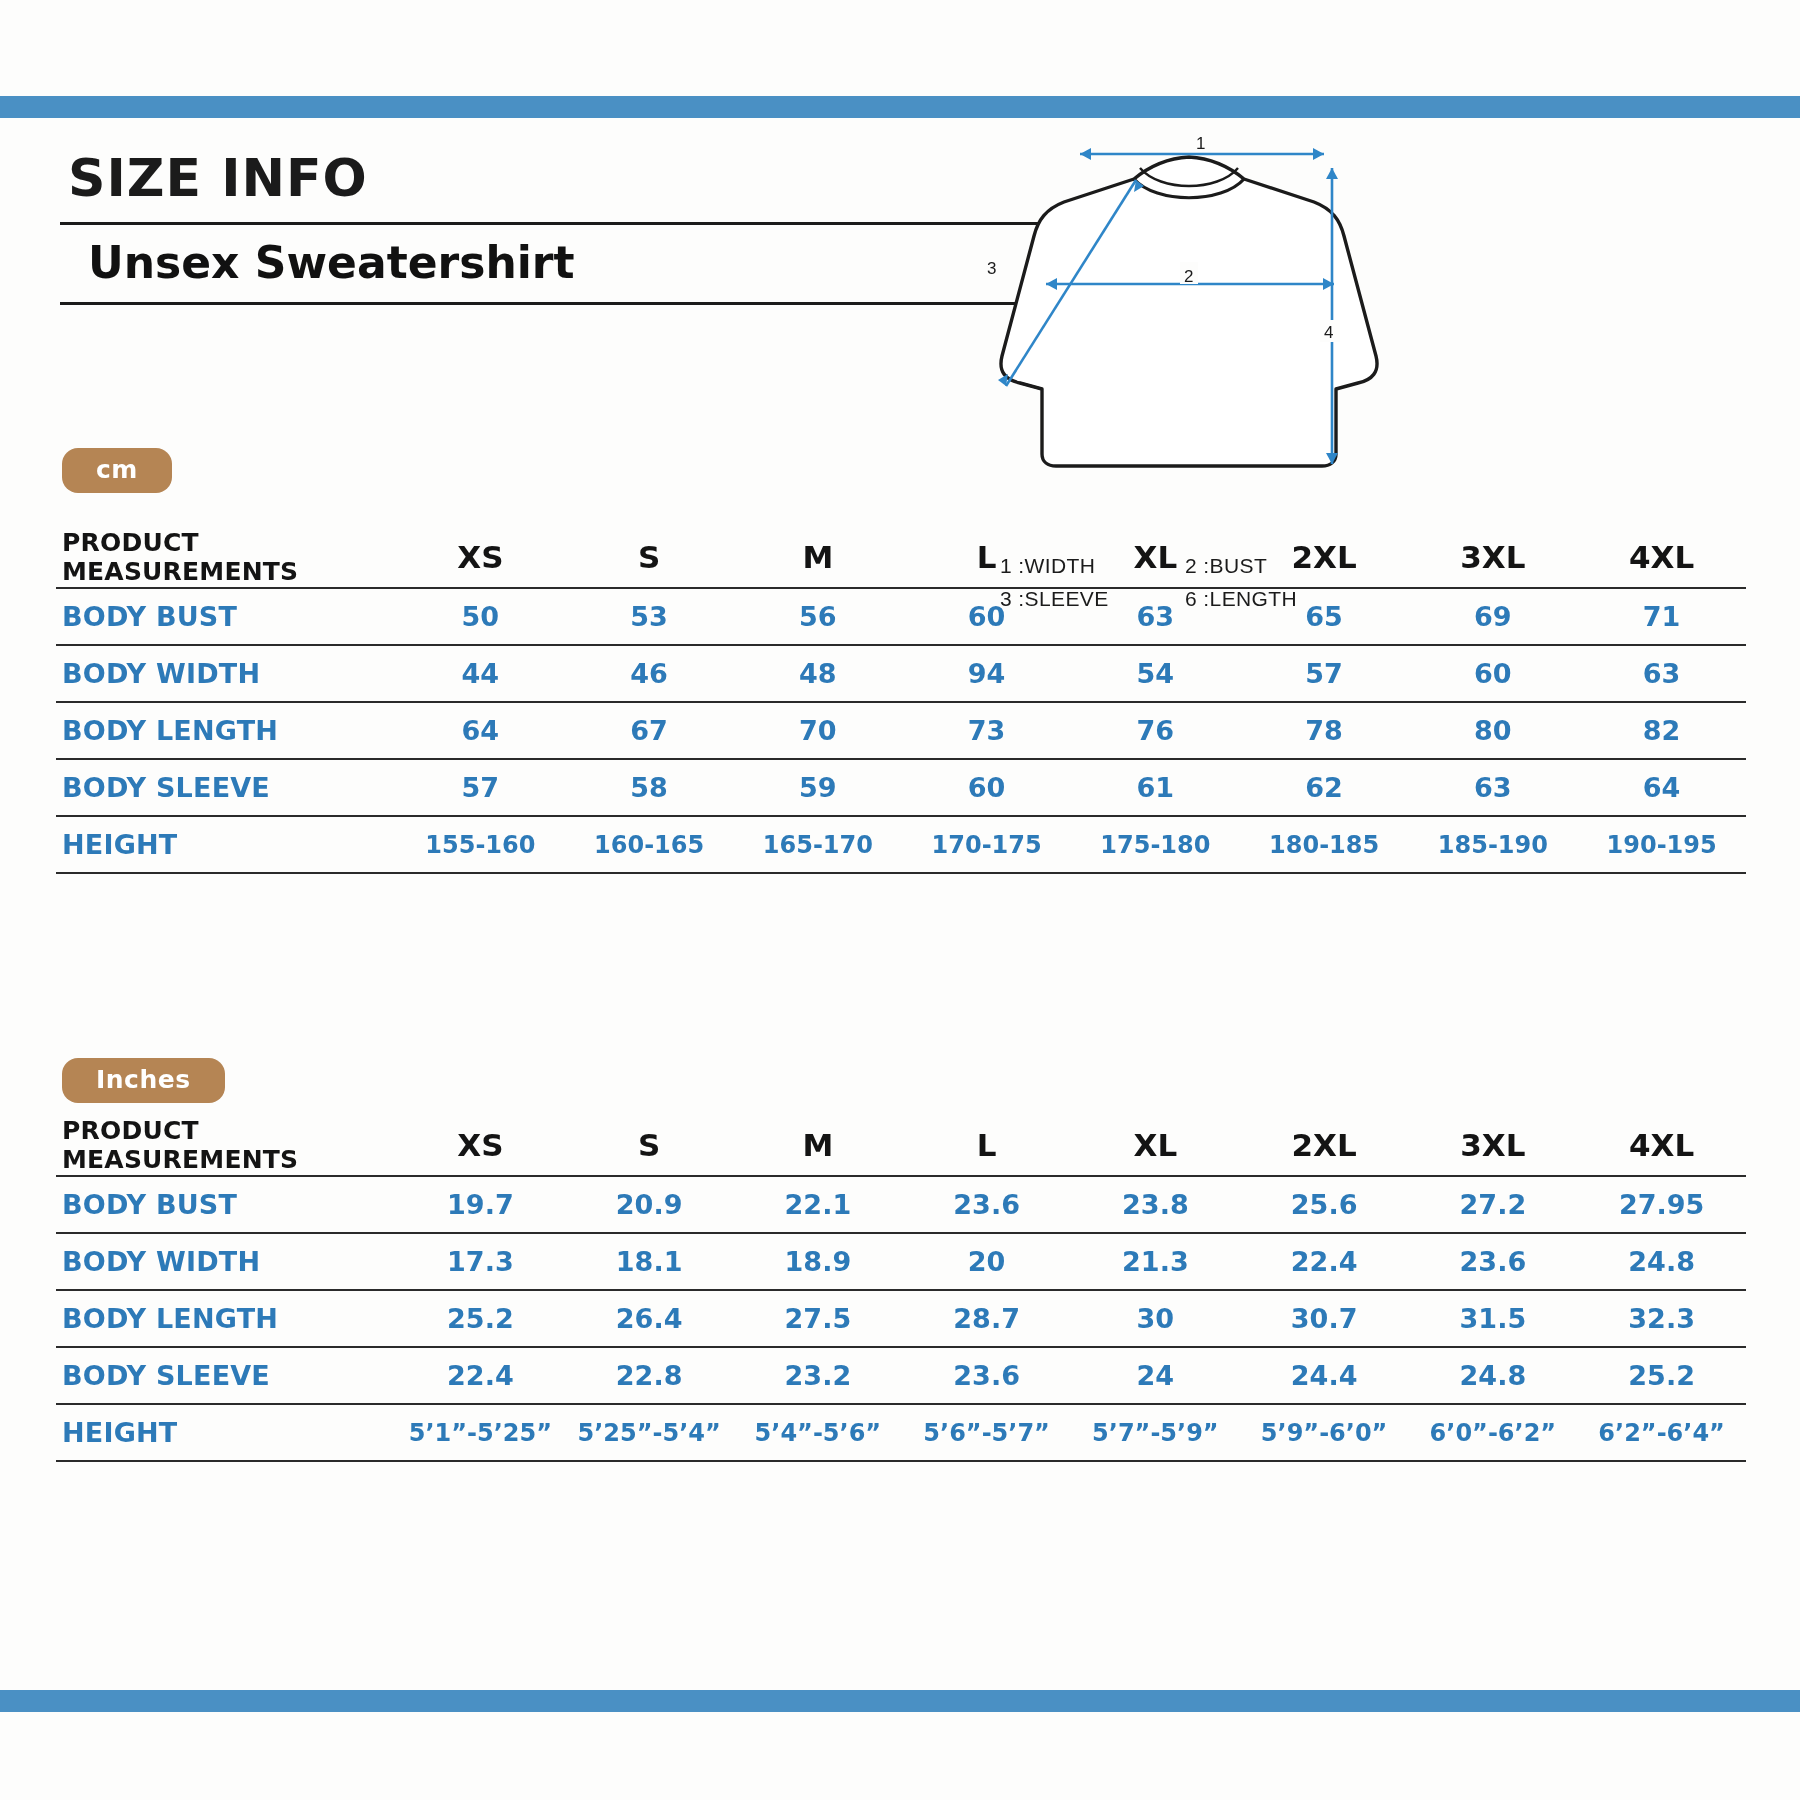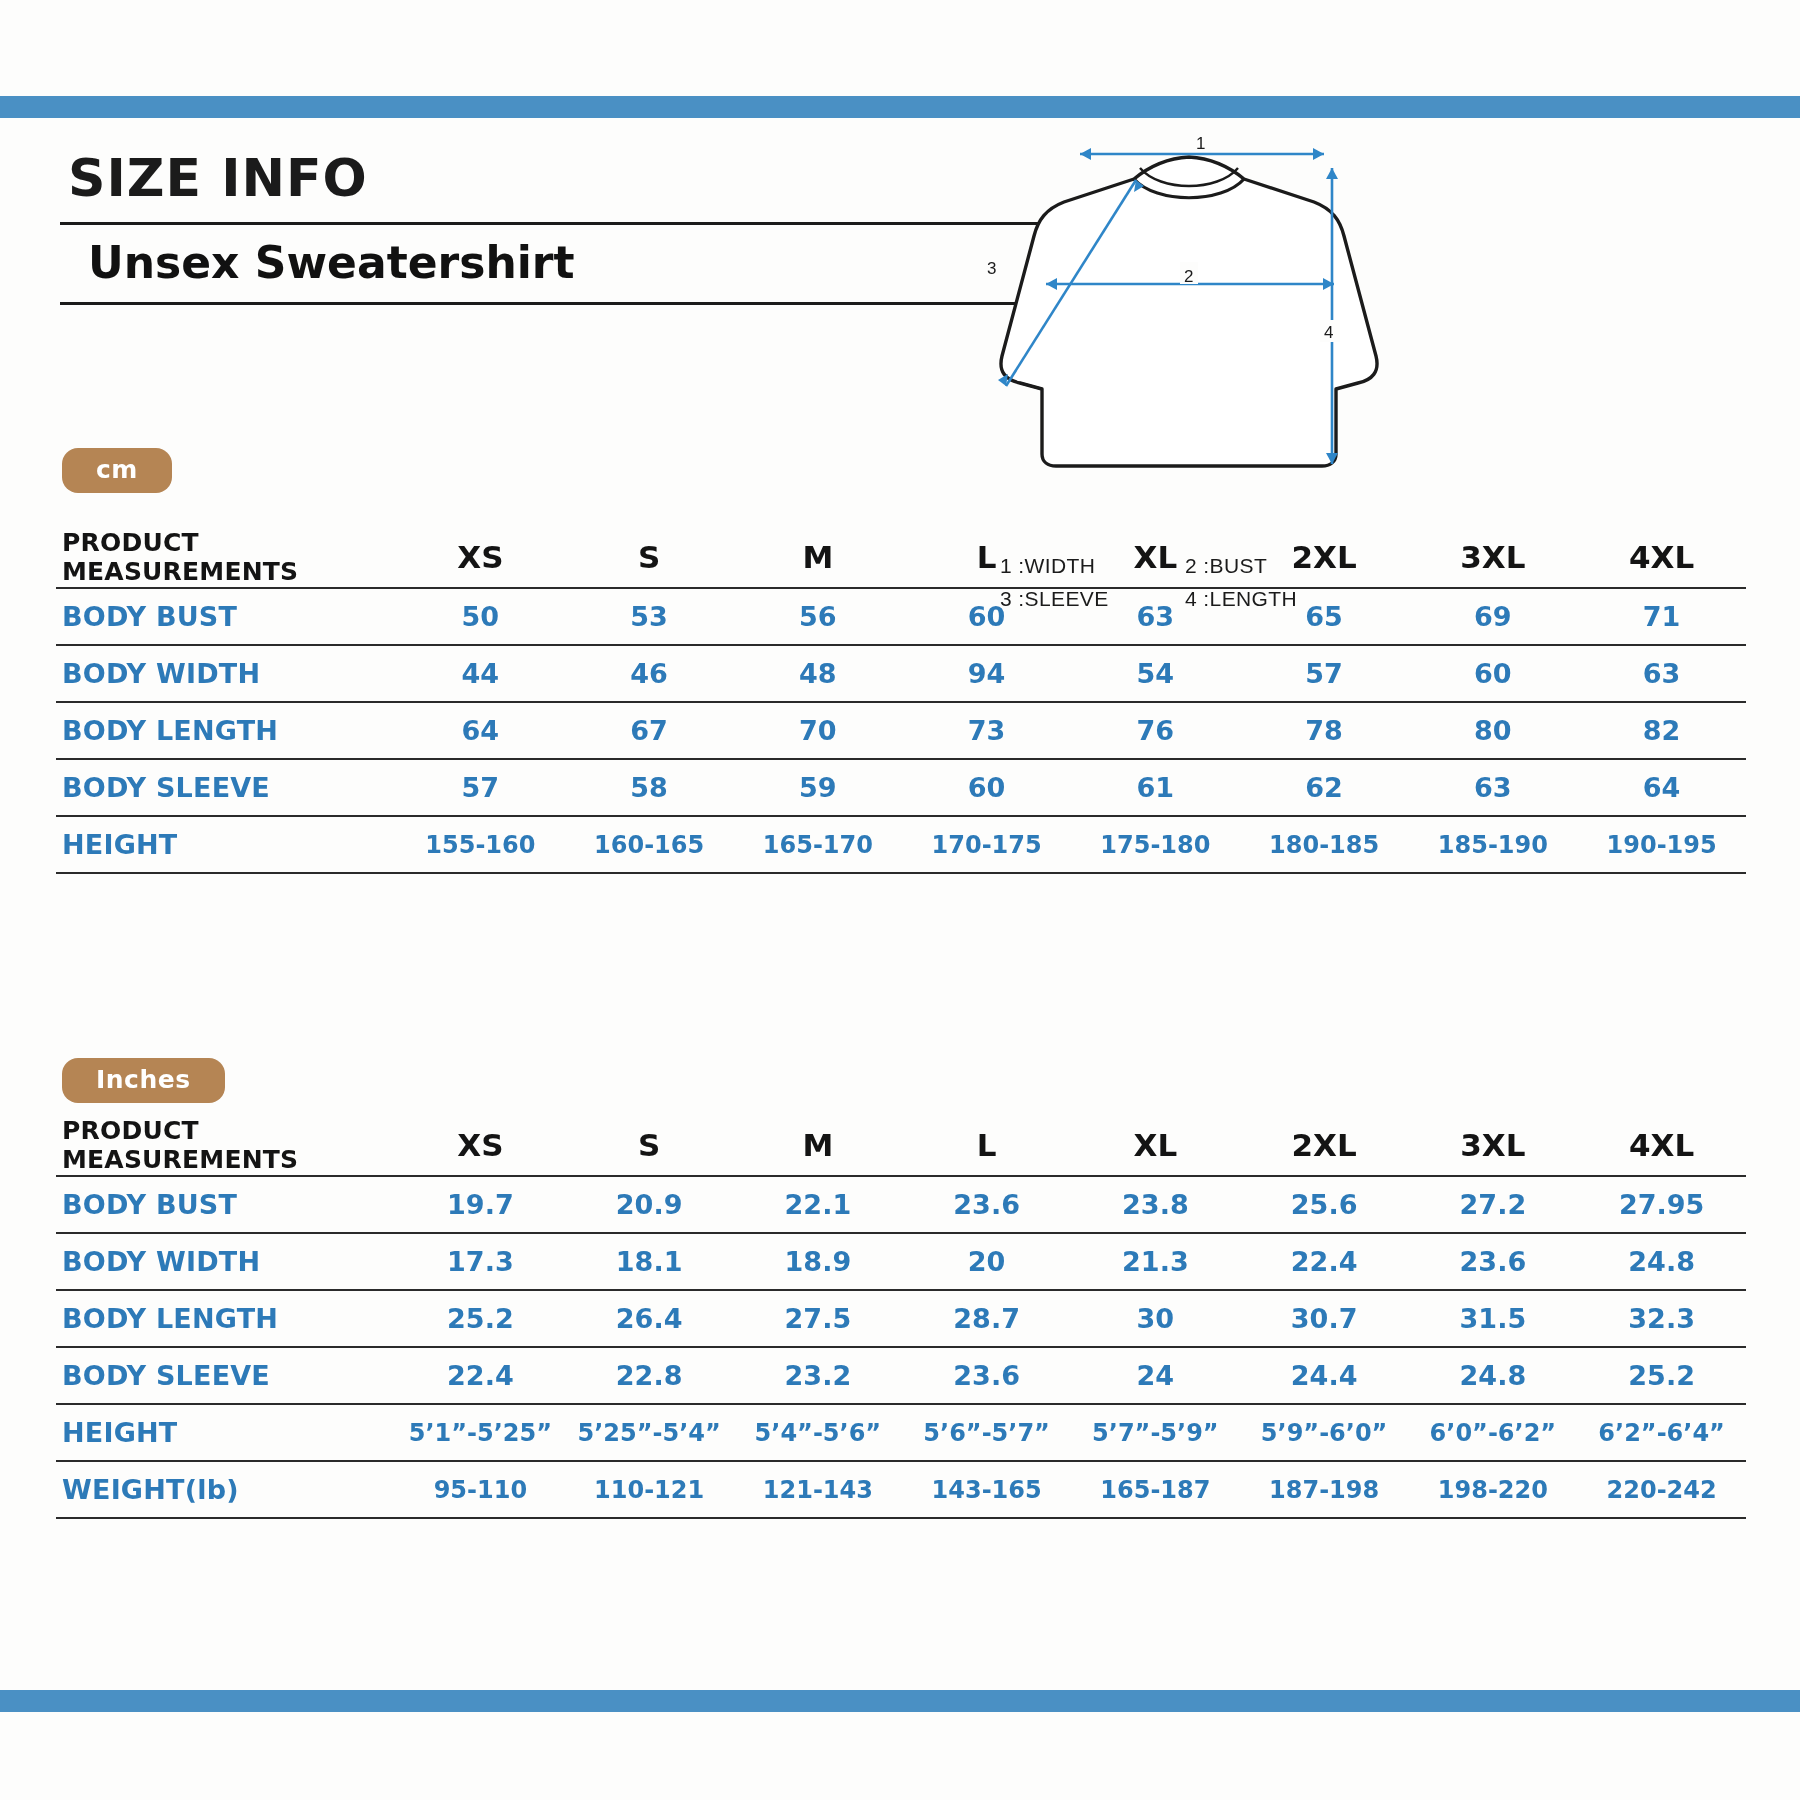--- a/index.html
+++ b/index.html
@@ -215,21 +215,21 @@
       </svg>
     </div>
 
     <div class="legend">
       <div class="row">
         <div class="cell">1 :WIDTH</div>
         <div class="cell">2 :BUST</div>
       </div>
       <div class="row">
         <div class="cell">3 :SLEEVE</div>
-        <div class="cell">4 :LENGTH</div>
+        <div class="cell">6 :LENGTH</div>
       </div>
     </div>
 
     <div class="pill-wrap-cm">
       <span class="pill">cm</span>
     </div>
 
     <table class="size cm">
       <colgroup>
         <col class="labelcol">
@@ -392,28 +392,17 @@
           <td class="rowlabel">HEIGHT</td>
           <td class="val narrow">5’1”-5’25”</td>
           <td class="val narrow">5’25”-5’4”</td>
           <td class="val narrow">5’4”-5’6”</td>
           <td class="val narrow">5’6”-5’7”</td>
           <td class="val narrow">5’7”-5’9”</td>
           <td class="val narrow">5’9”-6’0”</td>
           <td class="val narrow">6’0”-6’2”</td>
           <td class="val narrow">6’2”-6’4”</td>
         </tr>
-        <tr>
-          <td class="rowlabel">WEIGHT(lb)</td>
-          <td class="val narrow">95-110</td>
-          <td class="val narrow">110-121</td>
-          <td class="val narrow">121-143</td>
-          <td class="val narrow">143-165</td>
-          <td class="val narrow">165-187</td>
-          <td class="val narrow">187-198</td>
-          <td class="val narrow">198-220</td>
-          <td class="val narrow">220-242</td>
-        </tr>
       </tbody>
     </table>
 
   </div>
 </div>
 
 </body></html>

